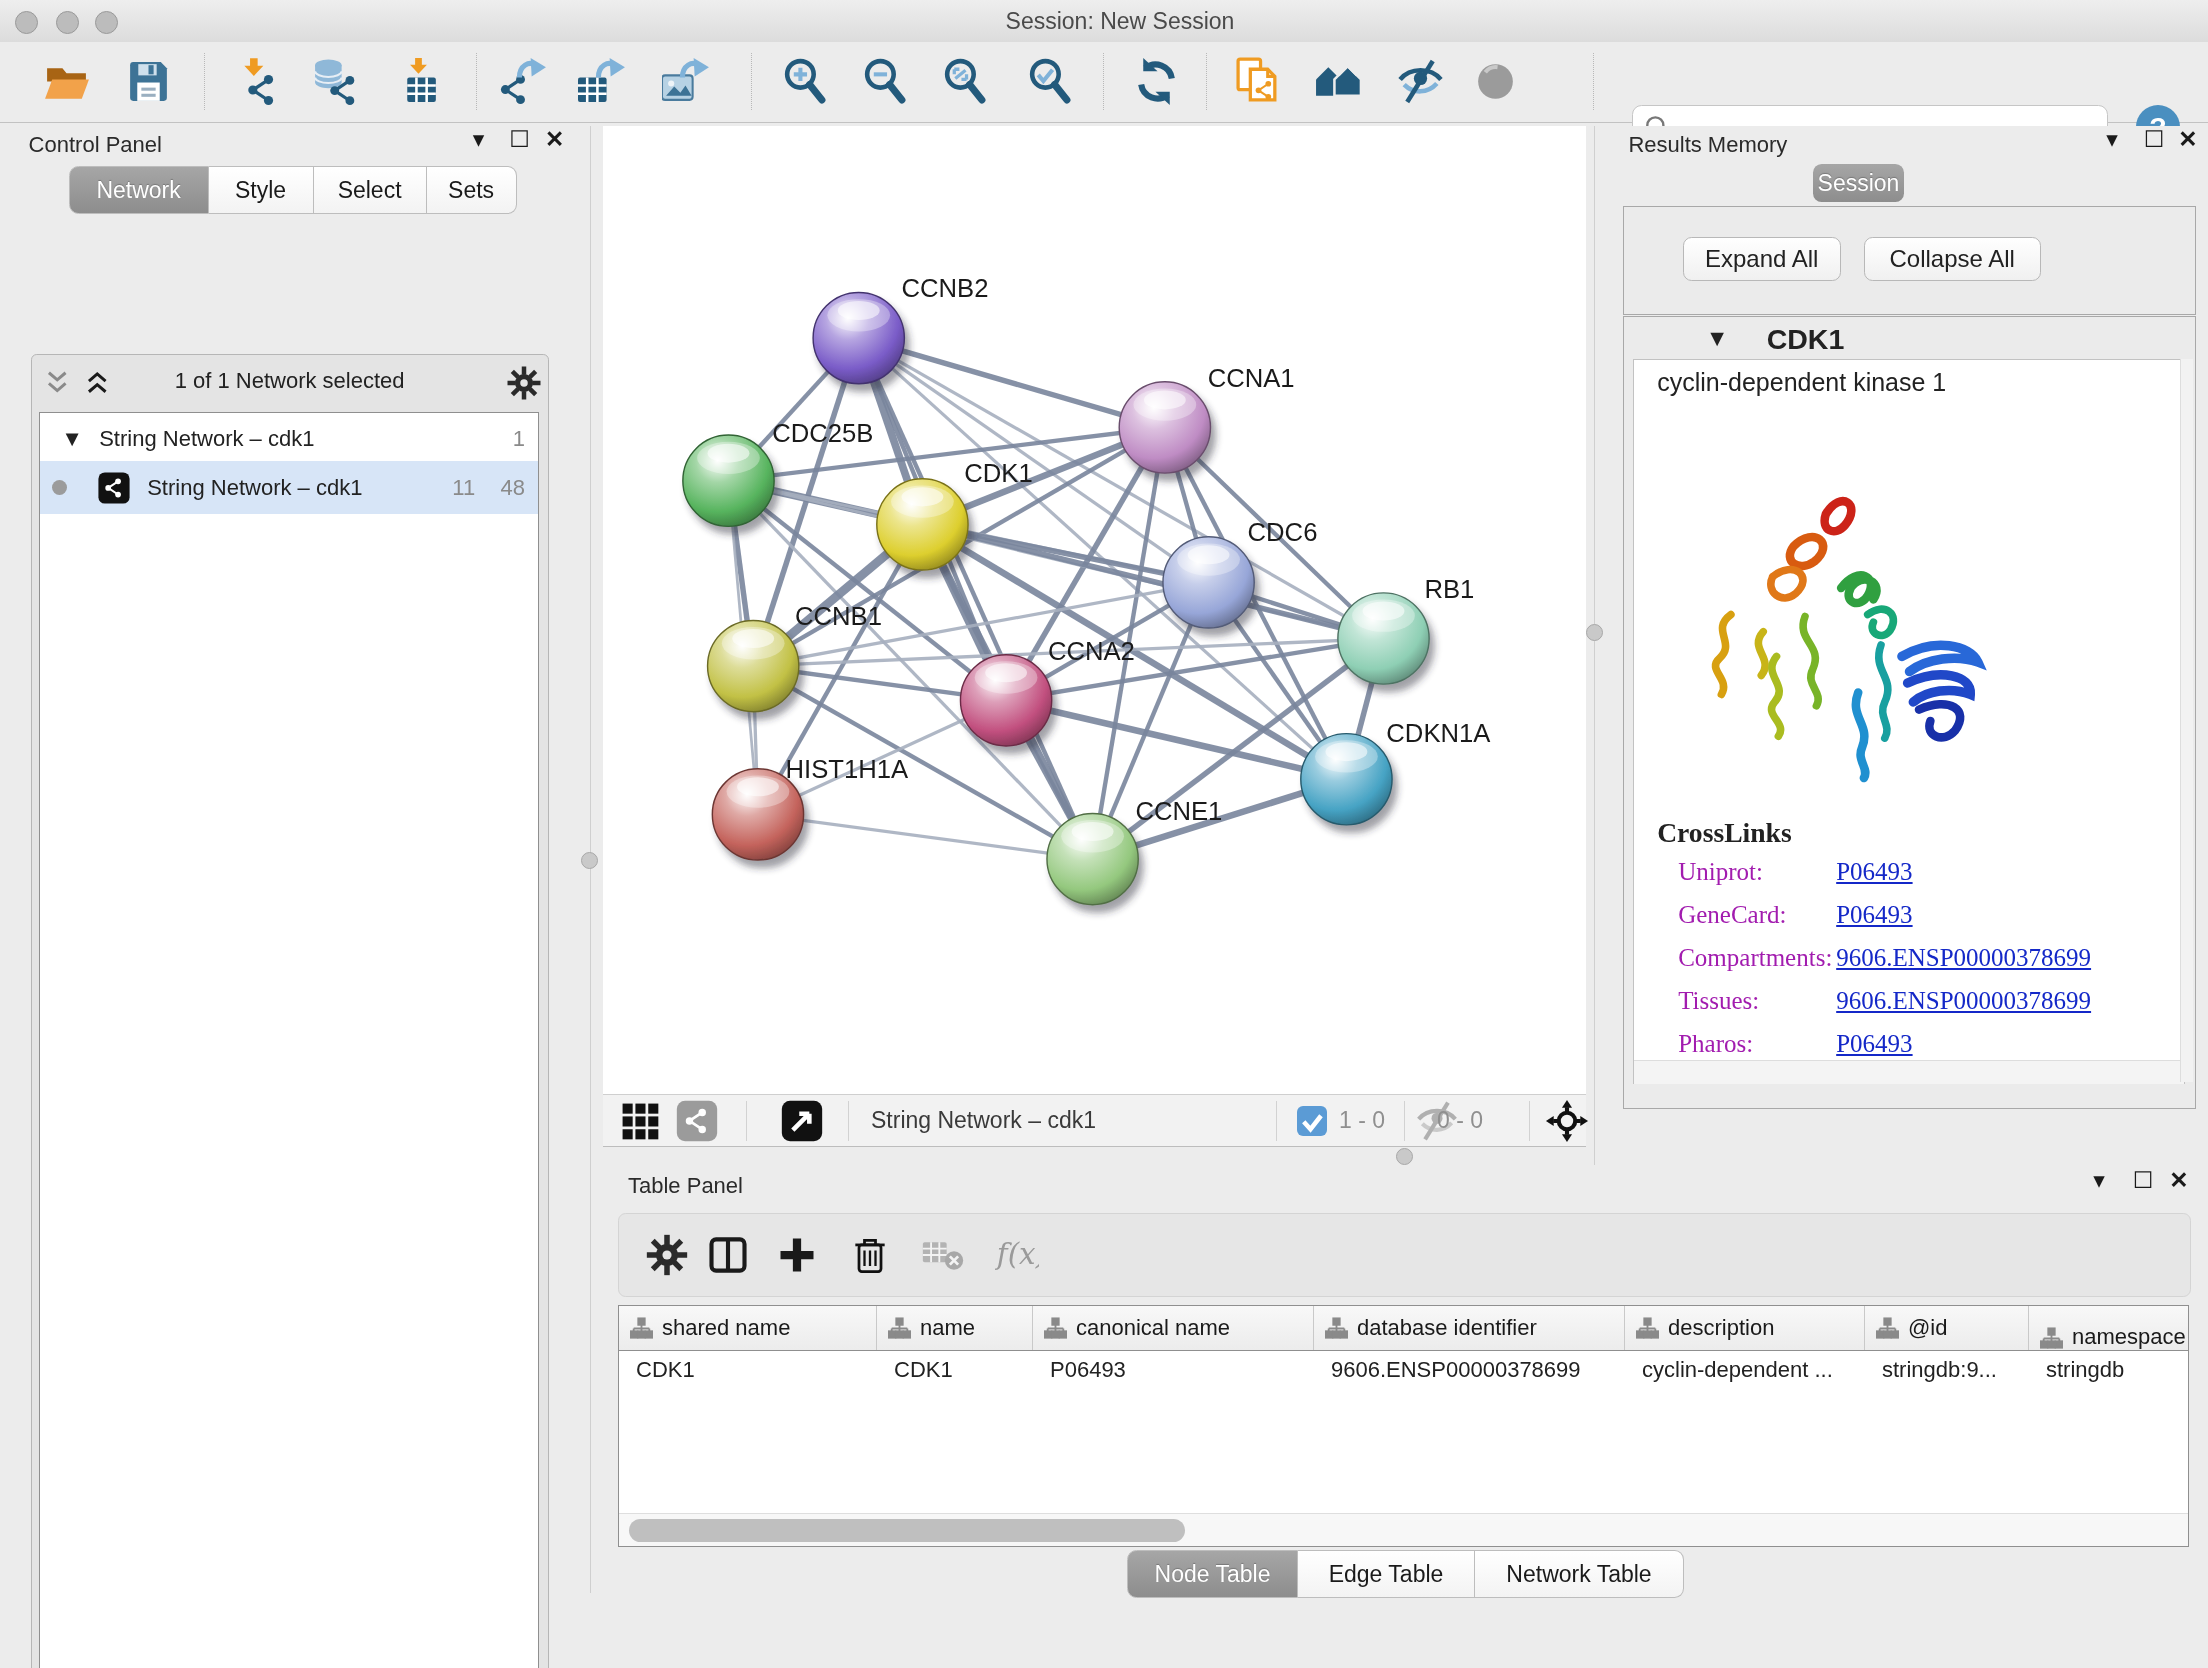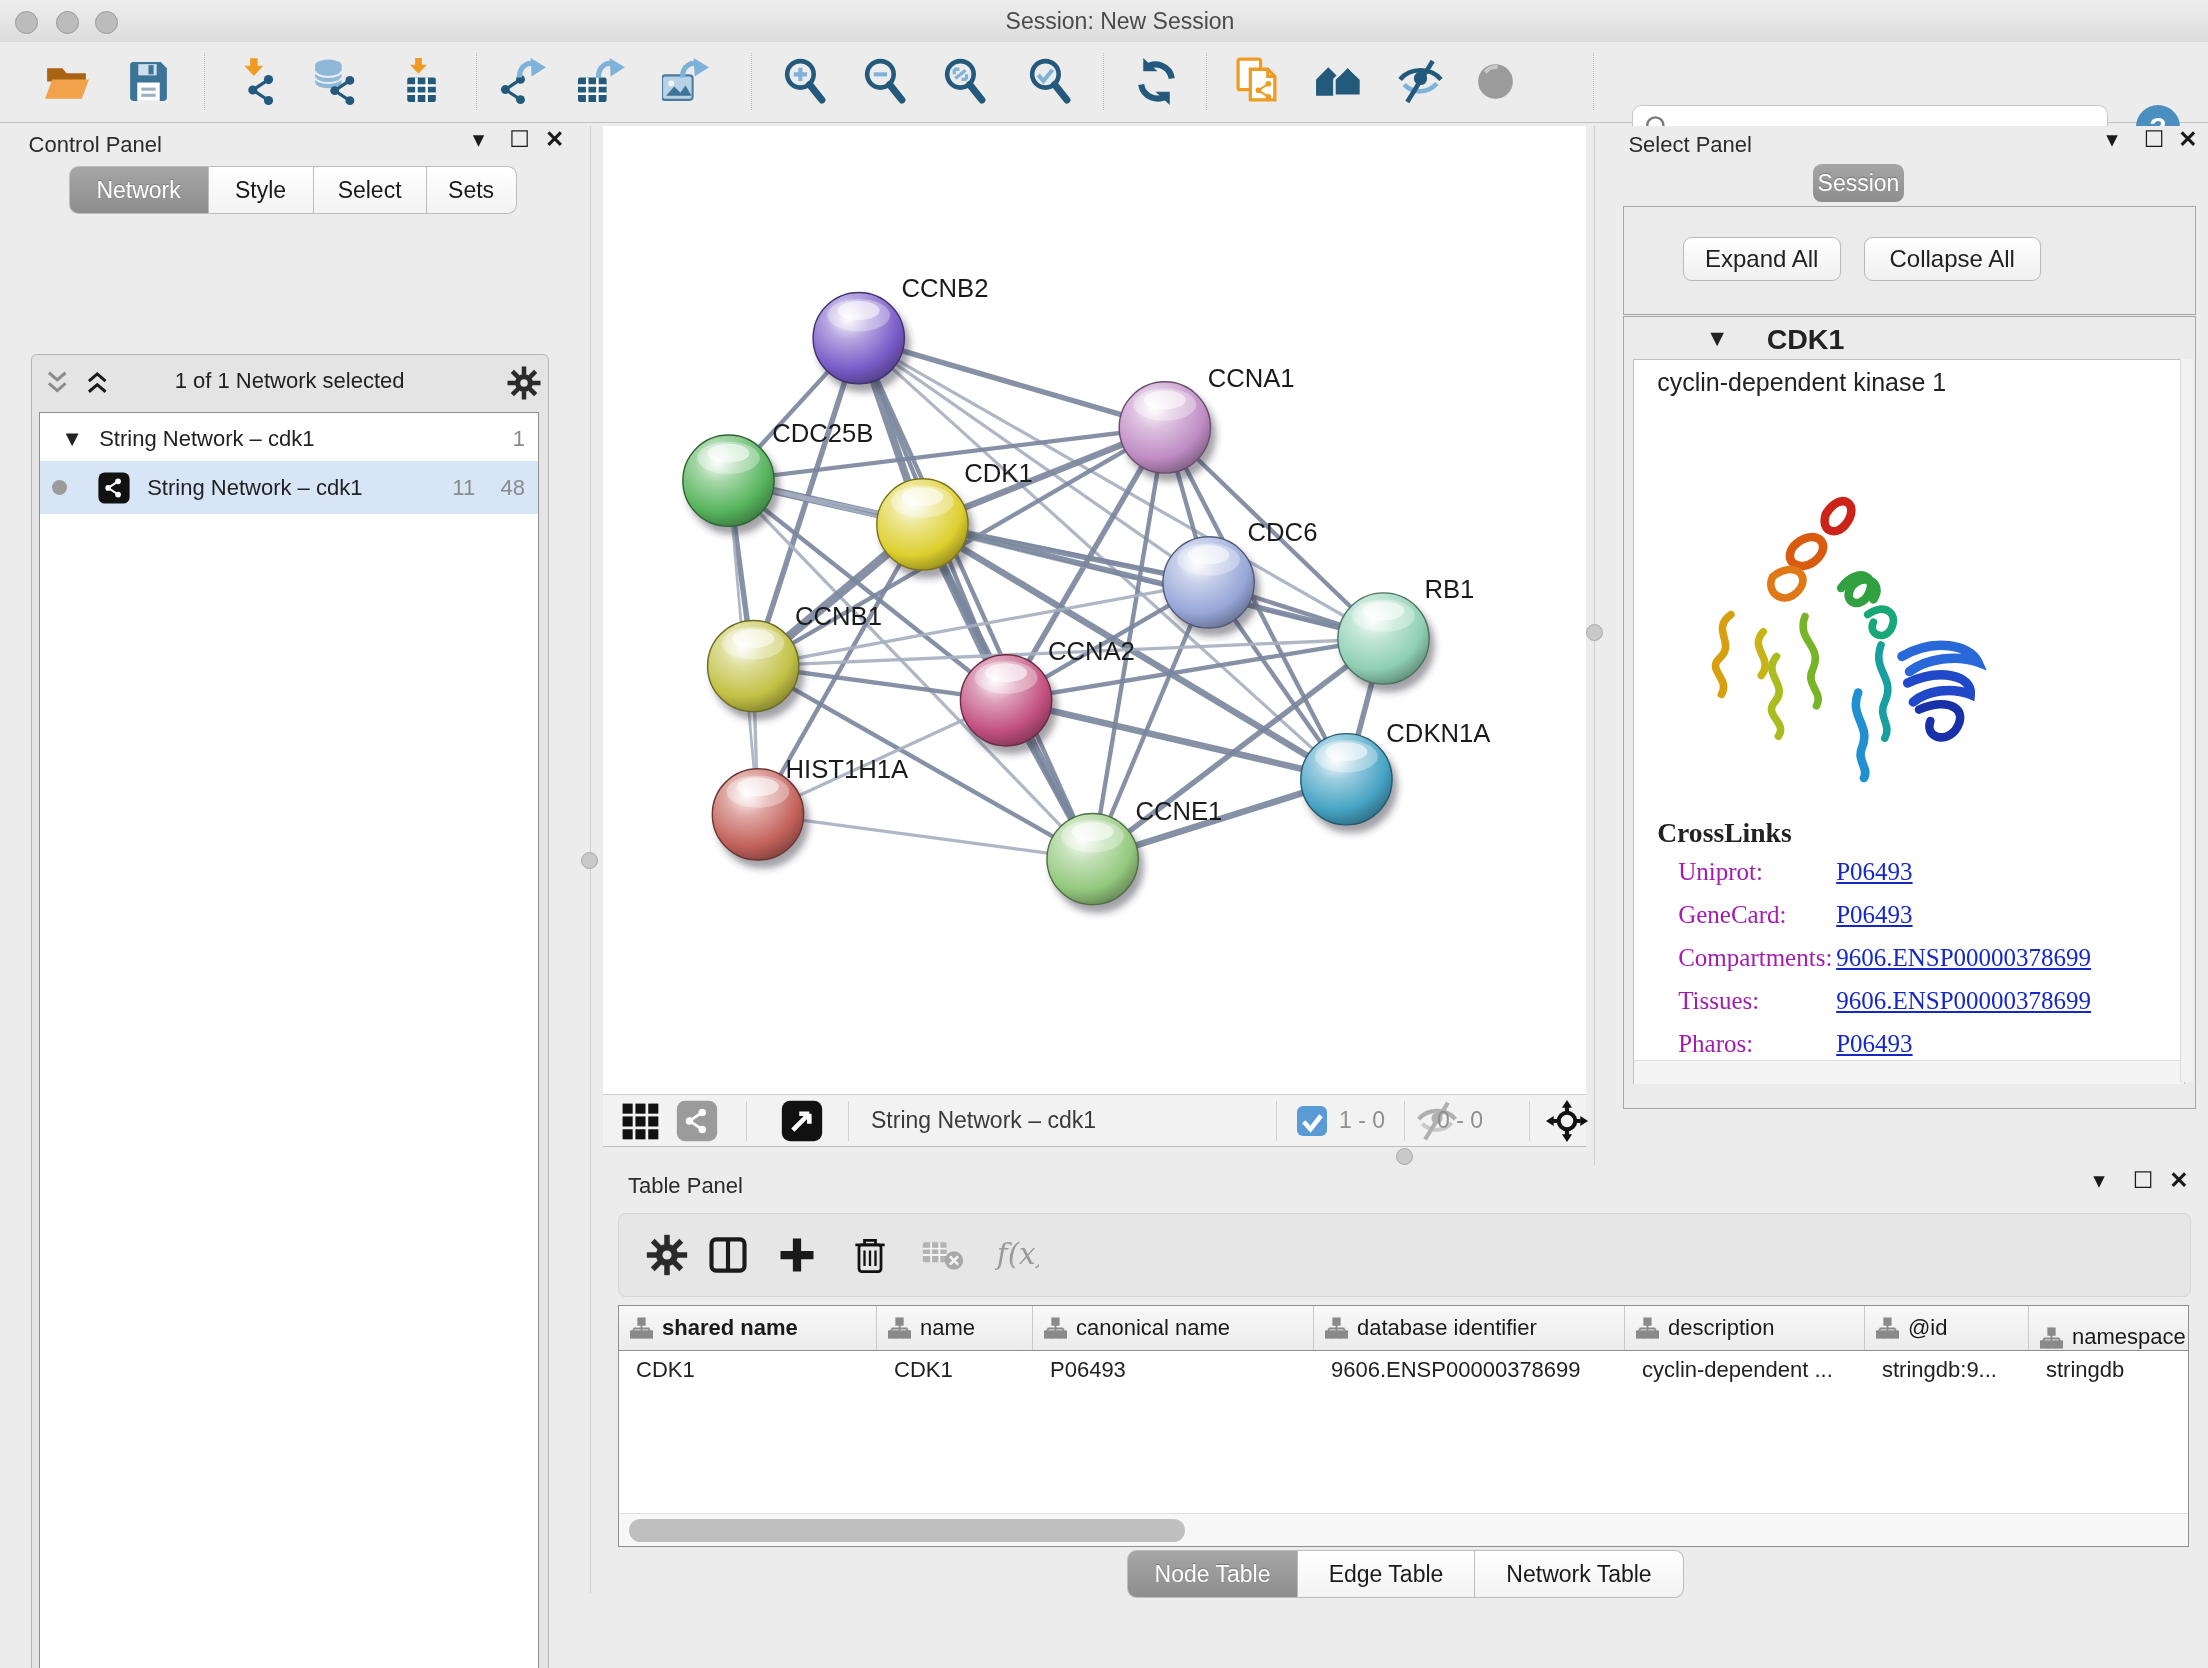--- a/index.html
+++ b/index.html
@@ -699,21 +699,21 @@
           <path d="M24 9 v7 M24 32 v7 M9 24 h7 M32 24 h7" stroke="#111" stroke-width="4.5"></path>
           <path d="M24 1 l-5.5 8.5 h11z" fill="#111"></path>
           <path d="M24 47 l-5.5 -8.5 h11z" fill="#111"></path>
           <path d="M1 24 l8.5 -5.5 v11z" fill="#111"></path>
           <path d="M47 24 l-8.5 -5.5 v11z" fill="#111"></path>
         </svg>
       </span>
   </div>
 
   <div class="abs results">
-    <div class="abs panel-title" style="left:11.4px;top:5.7px">Select Panel</div>
+    <div class="abs panel-title" style="left:11.4px;top:5.7px">Results Memory</div>
     <div class="pt-ctl" style="left:479px">▾</div>
     <div class="pt-ctl" style="left:521px">☐</div>
     <div class="pt-ctl" style="left:555px;font-weight:bold">✕</div>
 
     <div class="abs" style="left:196px;top:38px;width:91px;height:38px;border-radius:8.6px;
          background:linear-gradient(#a6a6a6,#8d8d8d);color:#fff;text-align:center;line-height:38px;
          font-size:23px;text-shadow:0 -1px 1px rgba(0,0,0,.25)">Session</div>
 
     <div class="rbox" style="top:80px;width:571px;height:107px">
       <div class="btn" style="left:59px;top:30px;width:156px">Expand All</div>
@@ -818,21 +818,21 @@
         </span>
         <span class="tp-toolbar-icon" style="left: 376px; top: 19px;">
           <svg viewBox="0 0 48 48">
             <text x="2" y="34" font-family="DejaVu Serif, serif" font-style="italic" font-size="32" fill="#9a9a9a">f(x)</text>
           </svg>
         </span>
       </div>
 
     <div class="datatable">
       <div class="th-row" id="thead">
-          <div class="th" style="width: 258px; font-weight: bold;">
+          <div class="th" style="width: 258px;">
             <svg viewBox="0 0 25 24">
               <g stroke="#8a8a8a" stroke-width="2" fill="#8a8a8a">
                 <rect x="9" y="1" width="7" height="7"></rect>
                 <path d="M12.5 8 v4 M4 12 h17 M4 12 v3 M12.5 12 v3 M21 12 v3" fill="none"></path>
                 <rect x="1" y="15" width="7" height="7"></rect>
                 <rect x="9" y="15" width="7" height="7"></rect>
                 <rect x="17" y="15" width="7" height="7"></rect>
               </g>
             </svg>
             <span>shared name</span>

